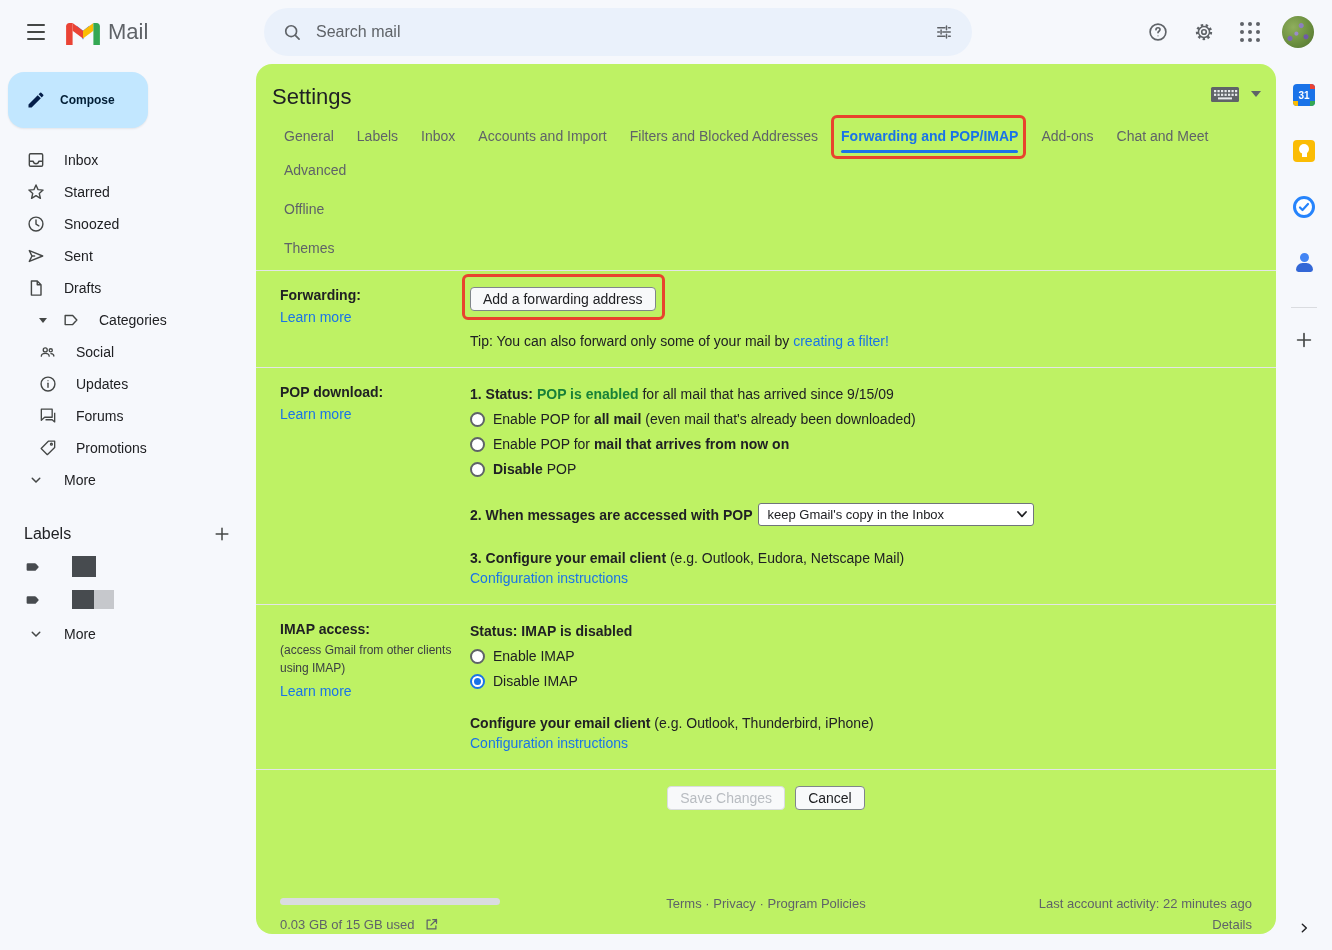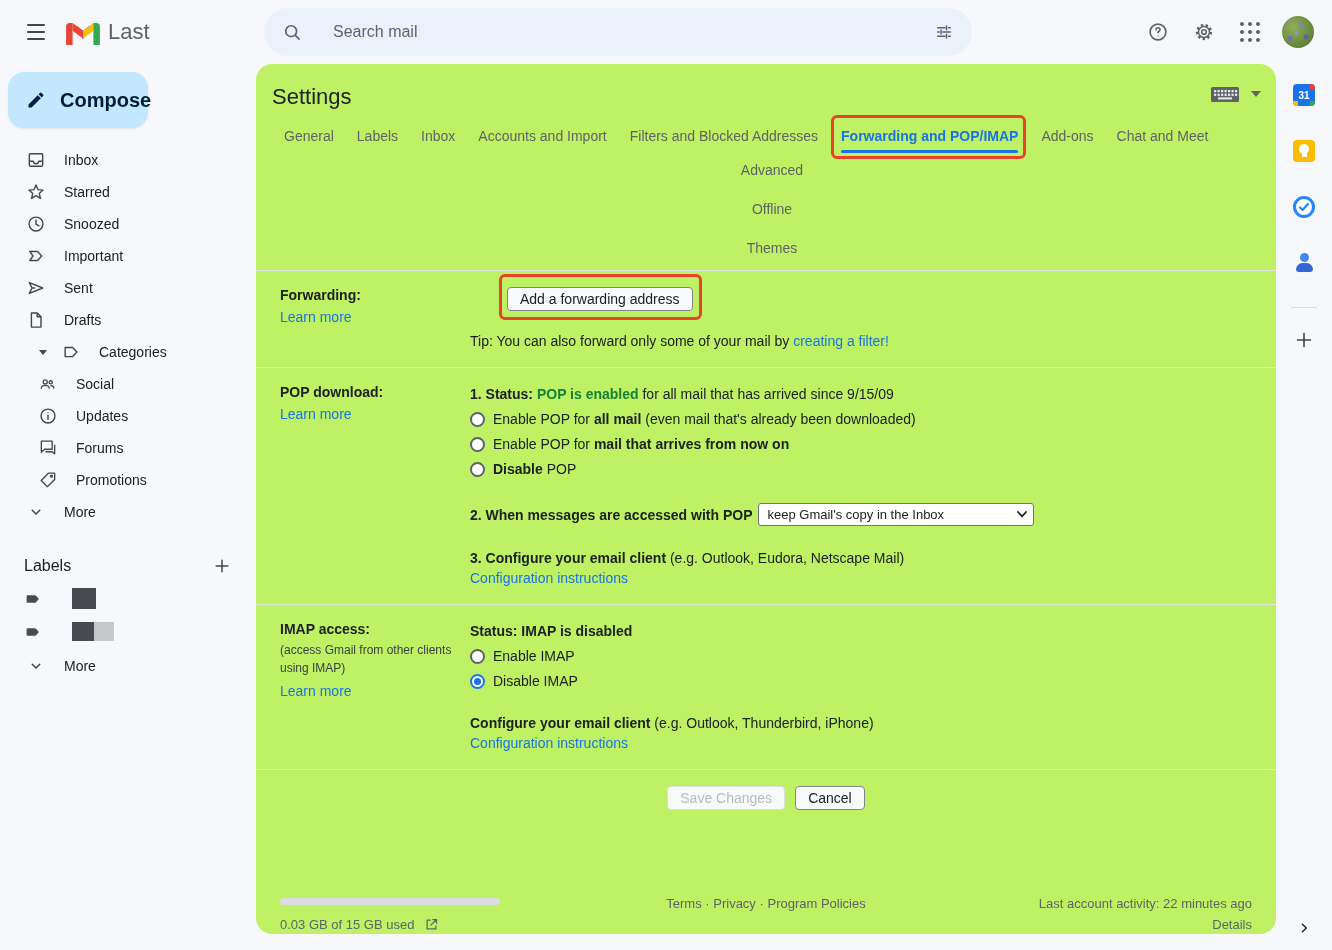--- a/index.html
+++ b/index.html
@@ -12,80 +12,80 @@
     overflow:hidden;
   }
   svg { display:block; }
 
   
   .topbar { position:absolute; top:0; left:0; right:0; height:64px; display:flex; align-items:center; }
   .hamburger { width:48px; height:48px; margin-left:12px; border-radius:50%; display:flex; flex-direction:column; justify-content:center; align-items:center; gap:5px; cursor:pointer; }
   .hamburger span { width:18px; height:2px; background:#444746; border-radius:1px; }
   .logo { display:flex; align-items:center; gap:8px; margin-left:6px; cursor:pointer; }
   .logo-text { font-size:22px; color:#5f6368; }
-  .searchbar { position:absolute; left:264px; top:8px; width:708px; height:48px; background:#eaf1fb; border-radius:24px; display:flex; align-items:center; padding:0 8px;gap:17px; }
+  .searchbar { position:absolute; left:264px; top:8px; width:708px; height:48px; background:#eaf1fb; border-radius:24px; display:flex; align-items:center; padding:0 8px; }
   .searchbar .sicon { width:40px; height:40px; border-radius:50%; display:flex; align-items:center; justify-content:center; }
   .search-placeholder { flex:1; font-size:16px; color:#5f6368; margin-left:4px; }
   .topbar-right { position:absolute; right:8px; top:8px; height:48px; display:flex; align-items:center; gap:6px; }
   .round-btn { width:40px; height:40px; border-radius:50%; display:flex; align-items:center; justify-content:center; cursor:pointer; color:#5f6368; }
   .apps-grid { display:grid; grid-template-columns:repeat(3,4px); grid-template-rows:repeat(3,4px); gap:4px; }
   .apps-grid i { width:4px; height:4px; background:#5f6368; border-radius:50%; }
   .avatar { width:32px; height:32px; border-radius:50%; margin:0 10px 0 6px; cursor:pointer;
     background:
       radial-gradient(circle at 25% 70%, #7b68b5 0 2px, transparent 3px),
       radial-gradient(circle at 60% 30%, #8d7fc0 0 2px, transparent 3px),
       radial-gradient(circle at 75% 65%, #6f5aa8 0 2px, transparent 3px),
       radial-gradient(circle at 45% 55%, #9a8cc9 0 1.5px, transparent 2.5px),
       radial-gradient(circle at 35% 35%, #8fae5c, #6b8f3f 55%, #50702f 100%);
   }
 
   
   .sidebar { position:absolute; top:64px; left:0; width:256px; bottom:0; }
   .compose { margin:8px 0 0 8px; width:140px; height:56px; border-radius:16px; background:#c2e7ff; display:flex; align-items:center; gap:14px; padding-left:18px; cursor:pointer; box-shadow:0 1px 2px rgba(0,0,0,.08); }
-  .compose-label { font-size:20px; font-weight:bold; color:#001d35; }
+  .compose-label { font-size:12px; font-weight:bold; color:#001d35; }
   .nav { margin-top:16px; }
   .nav-item { display:flex; align-items:center; height:32px; padding-left:26px; gap:18px; font-size:14px; color:#202124; border-radius:0 16px 16px 0; width:240px; cursor:pointer; }
   .nav-item .icon { width:20px; height:20px; color:#444746; flex-shrink:0; }
   .nav-item.indent { padding-left:38px; }
   .nav-item.cat { padding-left:16px; gap:10px;margin-left:19px; }
   .nav-item.cat .label { margin-left:8px; }
   .tri { width:16px; display:flex; justify-content:center; }
   .tri i { width:0; height:0; border-left:4px solid transparent; border-right:4px solid transparent; border-top:5px solid #444746; }
   .labels-head { display:flex; align-items:center; justify-content:space-between; margin:28px 24px 6px 24px; }
   .labels-title { font-size:16px; color:#202124; }
   .label-row { display:flex; align-items:center; height:33px; padding-left:24px; gap:16px; cursor:pointer; }
   .redact-dark { background:#474b4f; }
   .redact-light { background:#c6c8cc; }
 
   
   .card { position:absolute; left:256px; top:64px; width:1020px; height:870px; background:#bef264; border-radius:16px; overflow:hidden; }
   .card-head { position:relative; padding:20px 16px 14px 16px; }
   .page-title { font-size:22px; color:#202124; }
   .input-tools { position:absolute; right:14px; top:20px; display:flex; align-items:center; gap:10px; cursor:pointer; }
-  .tabs-row { display:flex; gap:23px; padding:4px 16px 12px 28px;align-items:center; }
+  .tabs-row { display:flex; gap:23px; padding:4px 16px 12px 28px; }
   .tabs-row.second { padding-top:6px; padding-bottom:14px;flex-direction:column; }
   .tab { font-size:14px; color:#5f6368; position:relative; cursor:pointer; white-space:nowrap; }
   .tab.active { color:#1a73e8; font-weight:bold; }
   .tab.active::after { content:""; position:absolute; left:0; right:0; bottom:-9px; height:3px; background:#1a73e8; border-radius:2px; }
   .card-divider { border-top:1px solid #e3e5e8; }
 
   .anno { position:absolute; border:3px solid #e8432d; border-radius:6px; pointer-events:none; z-index:5; }
   .anno.tab-anno { left:-10px; right:-8px; top:-13px; bottom:-15px; }
   .anno.btn-anno { left:-8px; right:-9px; top:-13px; bottom:-9px; }
 
   .section { display:flex; padding:16px 24px 18px 24px; border-bottom:1px solid #e3e5e8; }
   .section-left { width:190px; flex-shrink:0; }
   .section-right { flex:1; }
   .sec-label { font-size:14px; font-weight:bold; }
   .sec-sub { font-size:12px; color:#3c4043; width:178px; line-height:18px; margin-top:4px; }
   a.link, .link { color:#1a73e8; text-decoration:none; cursor:pointer; font-size:14px; }
   .learn-more { display:inline-block; margin-top:6px; }
   .gbtn { font-family:"Liberation Sans",sans-serif; font-size:14px; padding:3px 12px; background:#f8f9fa; border:1px solid #80868b; border-radius:4px; color:#202124; cursor:pointer; }
   .gbtn.disabled { color:#b8bcc1; border-color:#dadce0; cursor:default; }
-  .anno-wrap { position:relative; display:inline-block;margin-left:37px; }
+  .anno-wrap { position:relative; display:inline-block; }
   .tip-line { margin-top:22px; font-size:14px; color:#202124; }
   .status-line { font-size:14px; line-height:20px; }
   .b { font-weight:bold; }
   .green { color:#188038; font-weight:bold; }
   .radio-row { display:flex; align-items:center; gap:8px; margin-top:5px; font-size:14px; height:20px; cursor:pointer; }
   .radio { width:15px; height:15px; border:2px solid #5f6368; border-radius:50%; background:#fff; flex-shrink:0; position:relative; }
   .radio.checked { border-color:#1a73e8; }
   .radio.checked::after { content:""; position:absolute; inset:2px; background:#1a73e8; border-radius:50%; }
   .q2-row { margin-top:24px; display:flex; align-items:center; gap:6px; font-size:14px; }
   .sel { width:276px; height:23px; border:1px solid #70757a; border-radius:3px; background:#fff; display:flex; align-items:center; justify-content:space-between; padding:0 6px 0 8px; font-size:13px; cursor:pointer; }
@@ -131,21 +131,21 @@
   <div class="logo">
     <span>
       <svg width="34" height="26" viewBox="0 0 52 40">
         <path fill="#4285f4" d="M16 10l10 8 10-8 -10 22z"></path>
         <path fill="#ea4335" d="M0 11c0-3 2-5 5-5h5v34H0z"></path>
         <path fill="#ea4335" d="M10 6l16 12v12L10 18z"></path>
         <path fill="#fbbc04" d="M42 6L26 18v12l16-12z"></path>
         <path fill="#34a853" d="M42 6h5c3 0 5 2 5 5v29H42z"></path>
       </svg>
     </span>
-    <span class="logo-text">Last</span>
+    <span class="logo-text">Mail</span>
   </div>
   <div class="searchbar">
     <span class="sicon">
       <svg width="20" height="20" viewBox="0 0 24 24" fill="none" stroke="#5f6368" stroke-width="2" stroke-linecap="round">
         <circle cx="11" cy="11" r="6.5"></circle>
           <path d="M16 16l4.5 4.5"></path>
       </svg>
     </span>
     <span class="search-placeholder">Search mail</span>
     <span class="round-btn">
@@ -215,28 +215,20 @@
       <span class="label">Starred</span>
     </div>
     <div class="nav-item">
       <span class="icon">
         <svg width="20" height="20" viewBox="0 0 24 24" fill="none" stroke="#444746" stroke-width="1.7" stroke-linecap="round">
           <circle cx="12" cy="12" r="8.3"></circle>
             <path d="M12 7.2v5l3.4 2"></path>
         </svg>
       </span>
       <span class="label">Snoozed</span>
-    </div>
-    <div class="nav-item">
-      <span class="icon">
-        <svg width="20" height="20" viewBox="0 0 24 24" fill="none" stroke="#444746" stroke-width="1.7" stroke-linejoin="round">
-          <path d="M4.5 6.5h9.5l4.8 5.5-4.8 5.5H4.5l3.8-5.5z"></path>
-        </svg>
-      </span>
-      <span class="label">Important</span>
     </div>
     <div class="nav-item">
       <span class="icon">
         <svg width="20" height="20" viewBox="0 0 24 24" fill="none" stroke="#444746" stroke-width="1.7" stroke-linejoin="round">
           <path d="M4 5.5L20 12 4 18.5l3.2-6.5z"></path>
             <path d="M7.2 12H11"></path>
         </svg>
       </span>
       <span class="label">Sent</span>
     </div>

